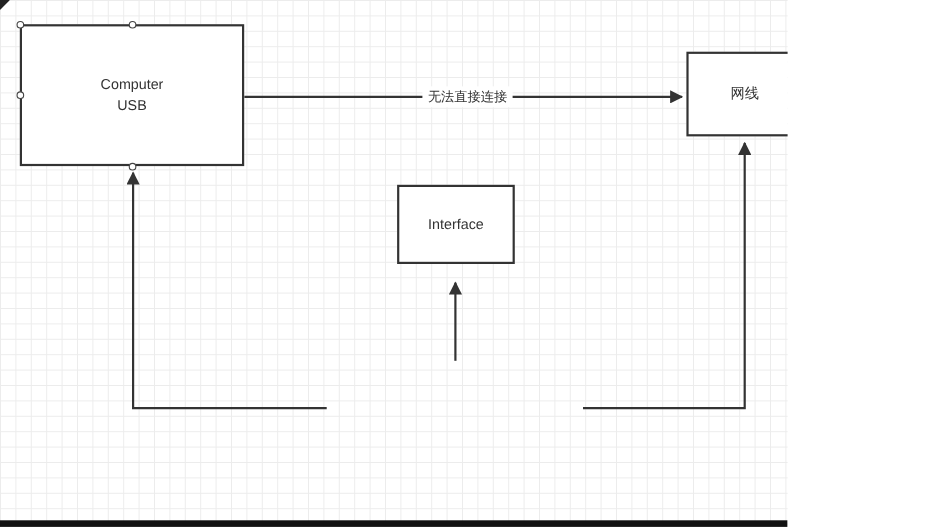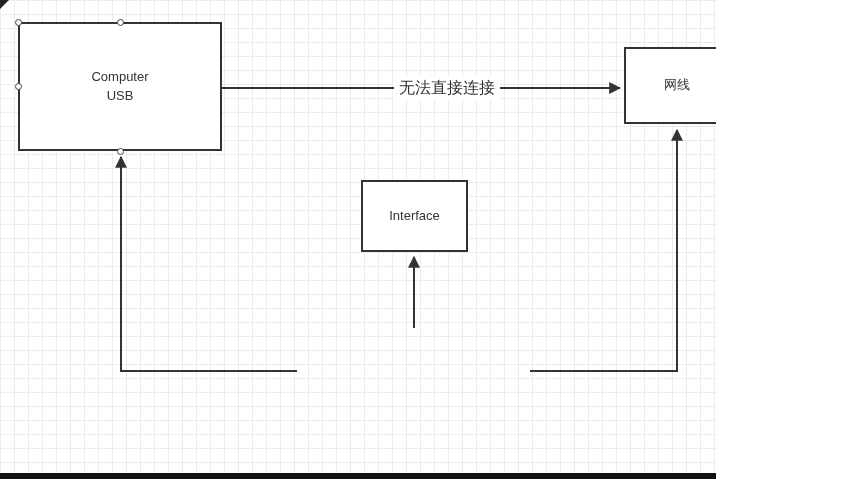--- a/index.html
+++ b/index.html
@@ -33,30 +33,30 @@
     align-items: center;
     justify-content: center;
     text-align: center;
     font-size: 13px;
     line-height: 1.45;
     color: #333;
     z-index: 2;
   }
   .node-computer   { left: 18px;  top: 22px;  width: 204px; height: 129px; }
   .node-cable      { left: 624px; top: 47px;  width: 106px; height: 77px;  }
-  .node-interface  { left: 361px; top: 180px; width: 107px; height: 72px;  }
+  .node-interface  { left: 361px; top: 168px; width: 107px; height: 72px;  }
   .node-usb        { left: 297px; top: 328px; width: 233px; height: 82px;  }
 
   .edge-label {
     position: absolute;
-    left: 447px; top: 88px;
+    left: 425px; top: 88px;
     transform: translate(-50%, -50%);
     background: #ffffff;
     padding: 1px 5px;
-    font-size: 16px;
+    font-size: 12px;
     color: #333;
     z-index: 3;
     white-space: nowrap;
   }
   .handle {
     position: absolute;
     width: 7px; height: 7px;
     border-radius: 50%;
     background: #ffffff;
     border: 1px solid #444;

